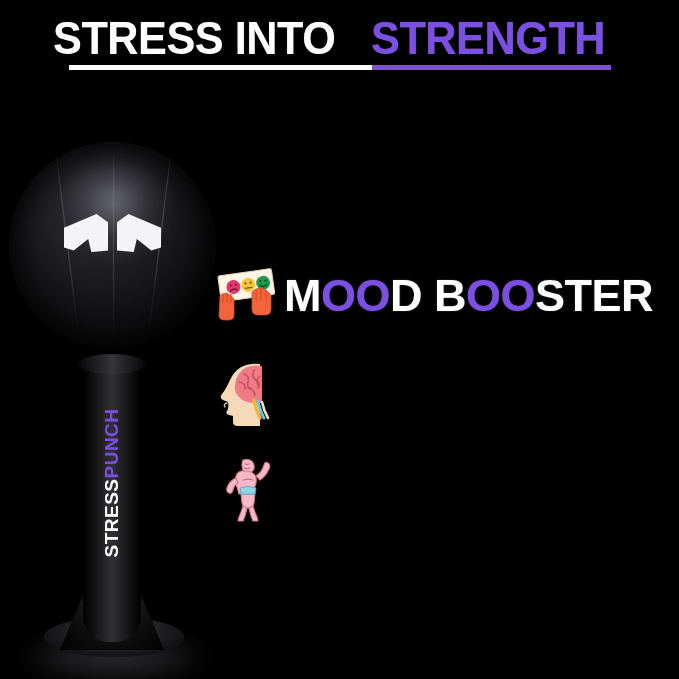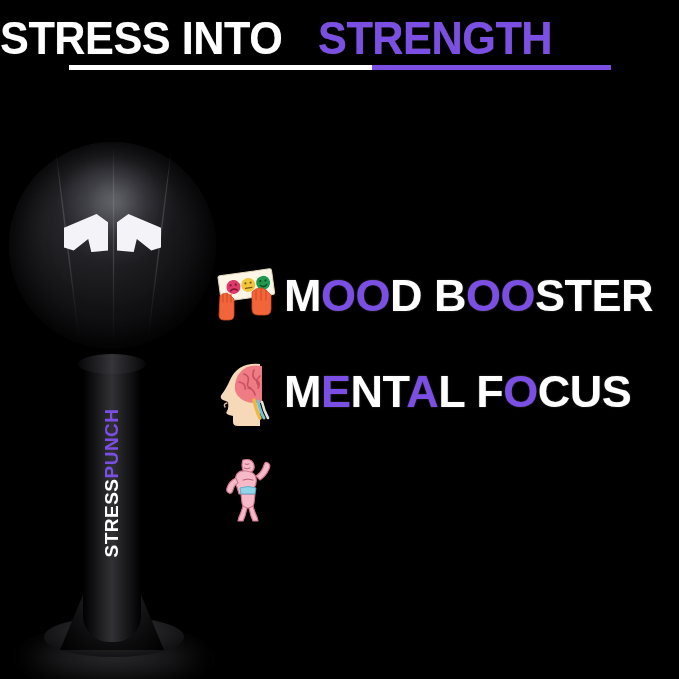--- a/index.html
+++ b/index.html
@@ -17,20 +17,21 @@
     background: #000000;
     overflow: hidden;
   }
 
   
   #title-block {
     position: absolute;
     left: 0;
     top: 14px;
     width: 679px;
+    text-align: center;
   }
   #title-line {
     display: inline-block;
     position: relative;
     white-space: nowrap;
   }
   .title-word {
     font-family: "Liberation Sans Narrow", "Liberation Sans", sans-serif;
     font-size: 47px;
     font-weight: bold;
@@ -331,23 +332,20 @@
             <path d="M36 32 q6 1 7 7"></path>
             <path d="M48 20 q-5 4 -2 9"></path>
           </g>
           <path d="M42 44 q2 10 6 18" stroke="#f3b63c" stroke-width="3.4" fill="none" stroke-linecap="round"></path>
           <path d="M46 45 q2 10 6 17" stroke="#6fc2d9" stroke-width="3" fill="none" stroke-linecap="round"></path>
           <path d="M50 46 q2 9 6 16" stroke="#e8e2d2" stroke-width="2.6" fill="none" stroke-linecap="round"></path>
           <path d="M14 36 q-4 2 -2 5 q1 2 4 1" fill="#f5d9b8"></path>
           <path d="M15 47 q-4 1 -2 4" stroke="#dcb894" stroke-width="1.4" fill="none" stroke-linecap="round"></path>
         </svg>
       </div>
-      <div class="benefit-text">
-        <span class="w">M</span><span class="p">E</span><span class="w">NT</span><span class="p">A</span><span class="w">L F</span><span class="p">O</span><span class="w">CUS</span>
-      </div>
     </div>
 
     <div class="benefit-row">
       <div class="benefit-icon">
         <svg id="icon-fit" viewBox="0 0 72 72" xmlns="http://www.w3.org/2000/svg">
           <g fill="#f6b9c8" stroke="#d4788f" stroke-width="1.1" stroke-linejoin="round">
             <path d="M31 8 q9 -2 11 5 q1 5 -3 7 q-5 2 -8 -2 q-2 -5 0 -10 z"></path>
             <path d="M24 24 q2 -6 10 -5 q9 1 10 7 q1 6 -2 10 l-1 6 h-14 l-2 -7 q-3 -5 -1 -11 z"></path>
             <path d="M44 24 q6 -4 8 -11 q1 -4 4 -2 q3 2 1 6 q-3 7 -9 11 z"></path>
             <path d="M24 26 q-7 3 -9 10 q-1 4 2 5 q3 1 4 -3 q1 -5 5 -7 z"></path>

